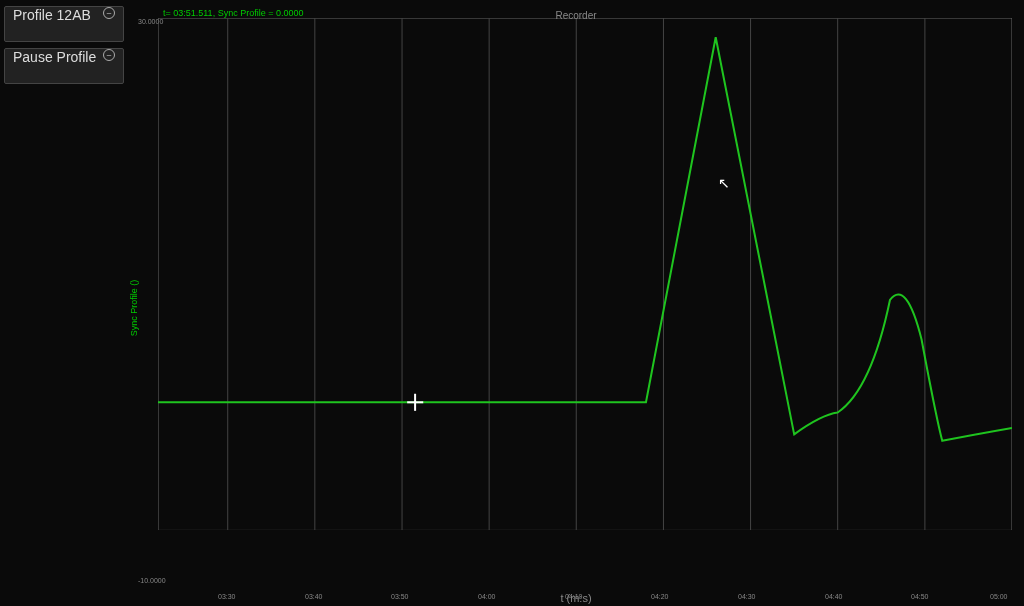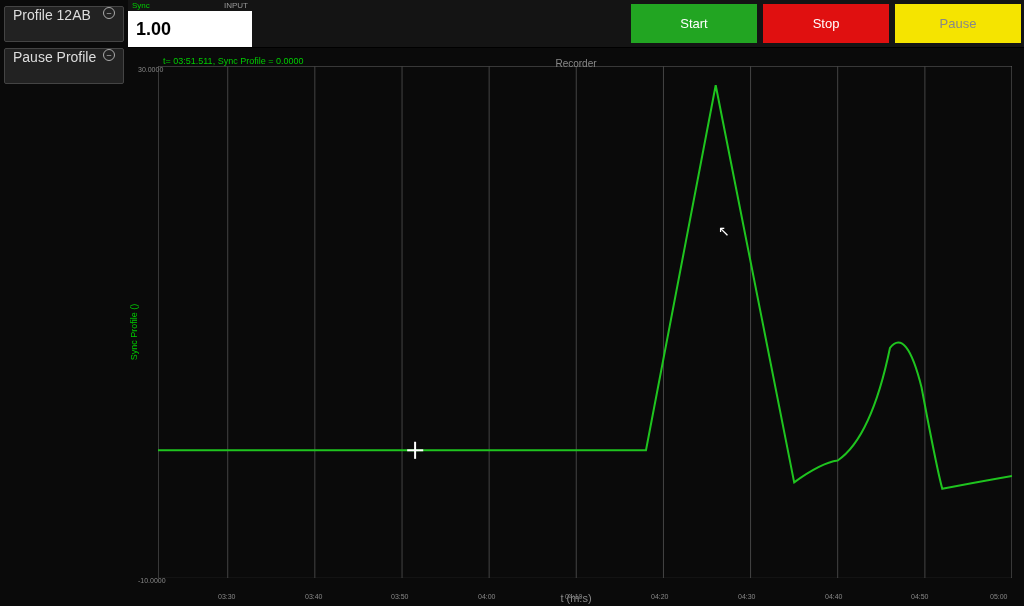--- a/index.html
+++ b/index.html
@@ -183,33 +183,20 @@
       <span class="circle-symbol">–</span>
     </div>
     <div class="profile-select">
       <span>Pause Profile</span>
       <span class="circle-symbol">–</span>
     </div>
   </div>
 
   <div class="main">
 
-    <div class="topbar">
-      <div class="input-group">
-        <div class="input-label-row">
-          <span class="left">Sync</span>
-          <span>INPUT</span>
-        </div>
-        <input class="numeric-input" type="text" value="1.00" style="">
-      </div>
-      <div class="topbar-spacer"></div>
-      <button class="btn btn-start">Start</button>
-      <button class="btn btn-stop">Stop</button>
-      <button class="btn btn-pause">Pause</button>
-    </div>
 
     <div class="chart-area">
       <span class="overlay-label">t= 03:51.511, Sync Profile = 0.0000</span>
       <span class="chart-title">Recorder</span>
       <span class="y-caption">Sync Profile ()</span>
       <span class="x-caption">t (m:s)</span>
 
       <span class="y-tick" style="top:18px">30.0000</span>
       <span class="y-tick" style="bottom:22px">-10.0000</span>
 

